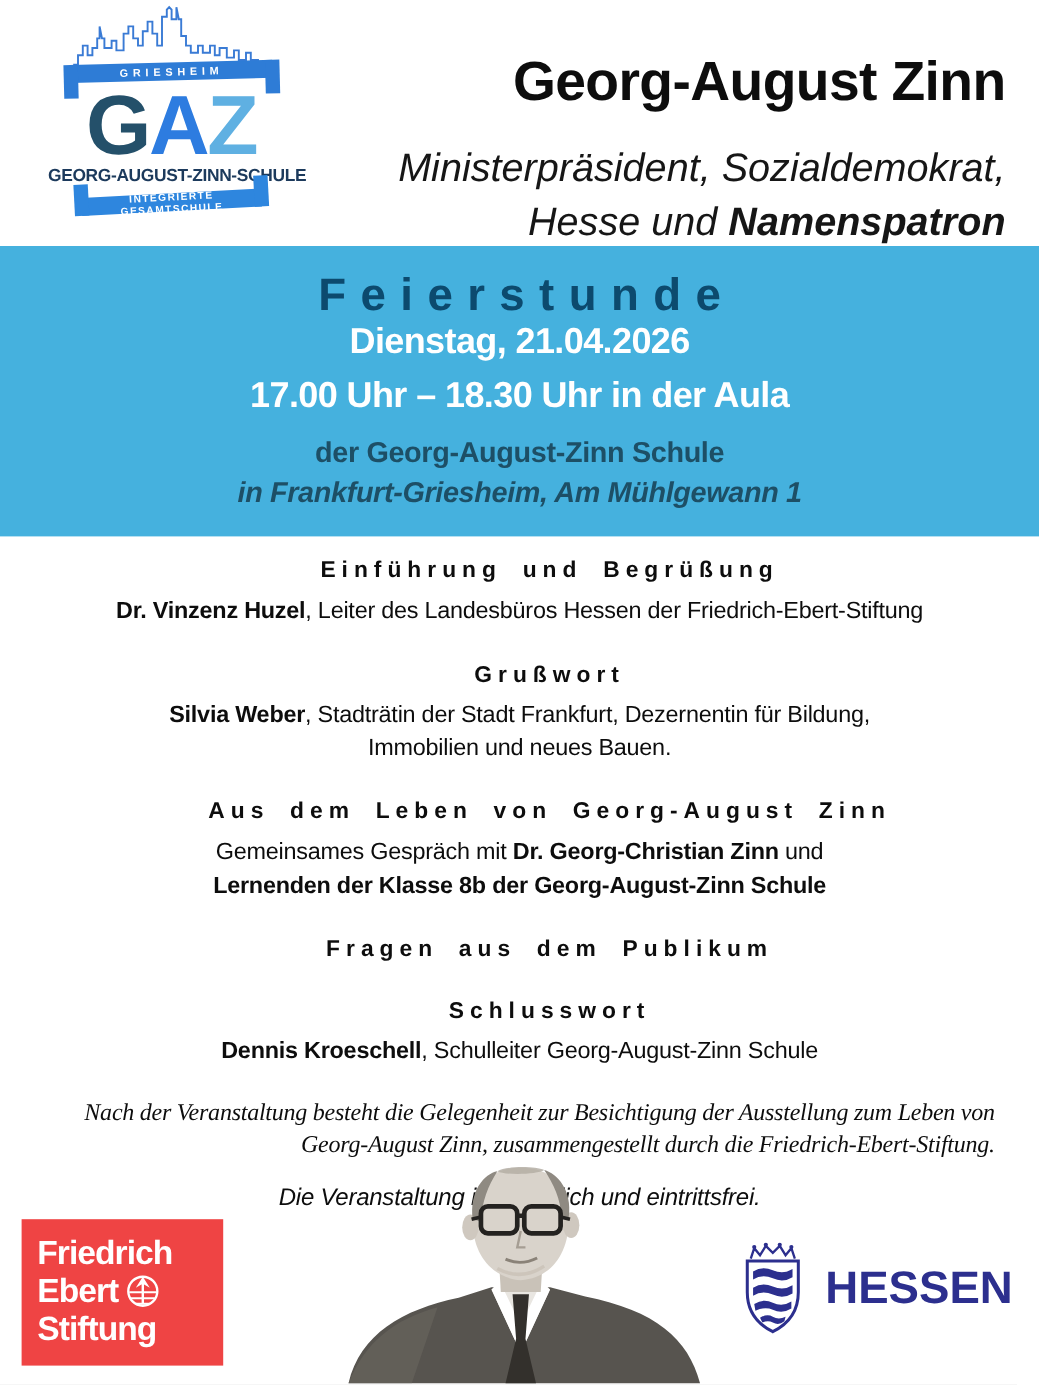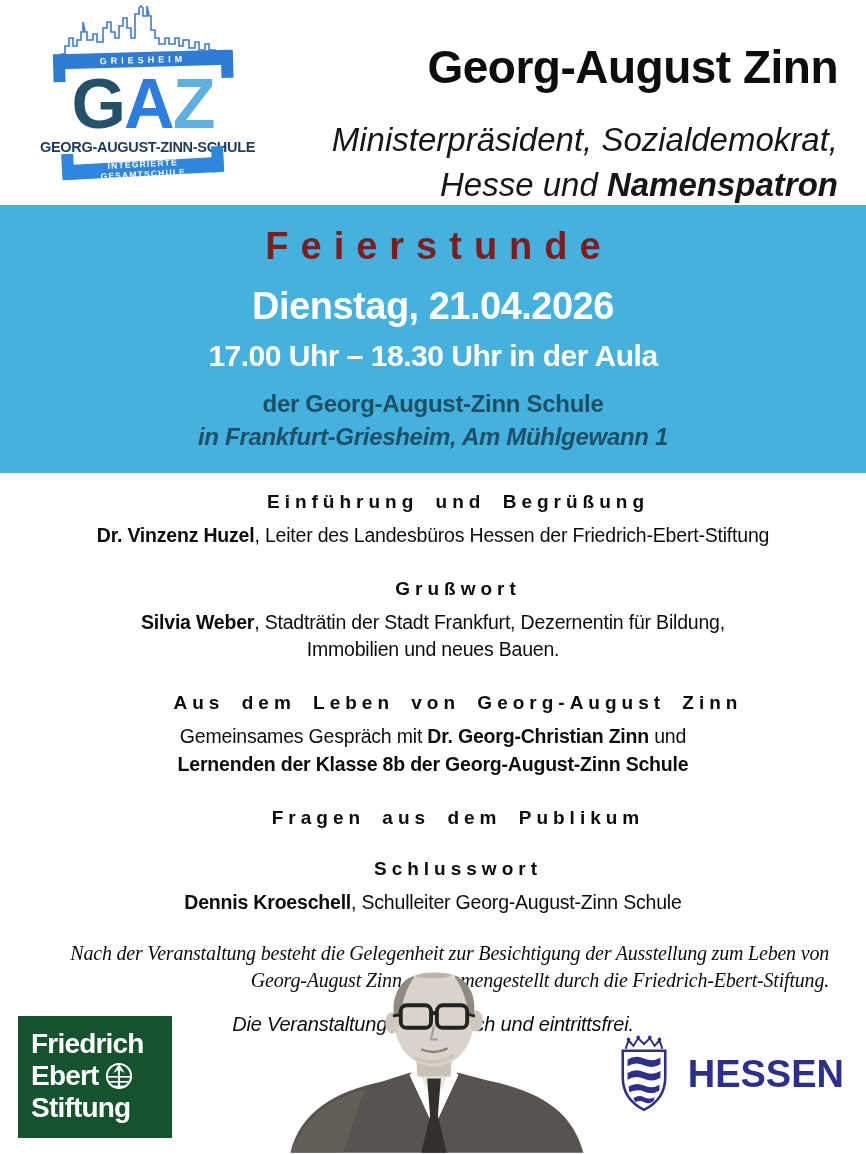--- a/index.html
+++ b/index.html
@@ -39,22 +39,22 @@
   .frame-bottom::before { left:-6px; } .frame-bottom::after { right:-6px; }
   .frame-bottom span { color:#fff; font-size:8.5px; font-weight:700; letter-spacing:1.2px; }
 
   .titles { position:absolute; right:28px; top:40px; text-align:right; }
   .main-title { font-size:46px; font-weight:700; color:#0d0d0d; letter-spacing:-0.5px; }
   .subtitle { margin-top:24px; font-size:33px; font-style:italic; color:#161616; line-height:1.35; }
   .subtitle .bold { font-weight:700; }
 
   
   .band { background:#45b1de; text-align:center; padding:20px 0 22px; }
-  .band-title { color:#7f1d1d; font-size:38px; font-weight:800; letter-spacing:12px; text-indent:12px; }
-  .band-date { color:#ffffff; font-size:38px; font-weight:700; margin-top:17px; letter-spacing:-0.5px; }
+  .band-title { color:#0c4a6e; font-size:38px; font-weight:800; letter-spacing:12px; text-indent:12px; }
+  .band-date { color:#ffffff; font-size:30px; font-weight:700; letter-spacing:-0.5px; }
   .band-time { color:#ffffff; font-size:30px; font-weight:700; margin-top:11px; letter-spacing:-0.5px;text-align:center; }
   .band-loc1 { color:#1d4f66; font-size:24px; font-weight:700; margin-top:17px; letter-spacing:-0.3px; }
   .band-loc2 { color:#1d4f66; font-size:24px; font-weight:700; font-style:italic; margin-top:5px; letter-spacing:-0.3px; }
 
   
   .program { text-align:center; padding-top:2px; }
   .prog-item { margin-top:29px; }
   .program .prog-item:first-child { margin-top:16px; }
   .prog-heading { font-size:19px; font-weight:700; letter-spacing:5px; word-spacing:7px; text-indent:5px; color:#0d0d0d;padding-left:45px; }
   .prog-line { font-size:19.5px; margin-top:10px; line-height:1.32; letter-spacing:-0.2px; color:#0d0d0d; }
@@ -63,22 +63,22 @@
   .closing-note {
     font-style:italic; font-size:20px; line-height:1.33; max-width:792px;
     margin:25px auto 0; text-align:right; letter-spacing:-0.2px; color:#0d0d0d;font-family:Liberation Serif, serif;
   }
   .public-note { font-style:italic; font-size:20px; margin-top:19px; text-align:center; letter-spacing:-0.2px; color:#0d0d0d; }
 
   
   .footer { position:absolute; left:0; right:0; bottom:0; height:196px; }
 
   .fes-logo {
-    position:absolute; left:18px; bottom:16px; width:154px;
-    background:#14532d; color:#fff; padding:12px 10px 14px 13px;
+    position:absolute; left:18px; bottom:16px; width:168px;
+    background:#ef4444; color:#fff; padding:12px 10px 14px 13px;
   }
   .fes-line { font-size:28px; font-weight:700; line-height:1.14; letter-spacing:-0.8px; }
   .fes-row { display:flex; align-items:center; gap:5px; }
 
   .portrait { position:absolute; left:50%; transform:translateX(-50%); bottom:0; width:332px; height:188px; }
 
   .hessen-logo { position:absolute; right:22px; bottom:40px; display:flex; align-items:center; gap:15px; }
   .hessen-text { font-size:38px; font-weight:800; color:#2c2f8e; letter-spacing:0; }
 </style>
 </head>

